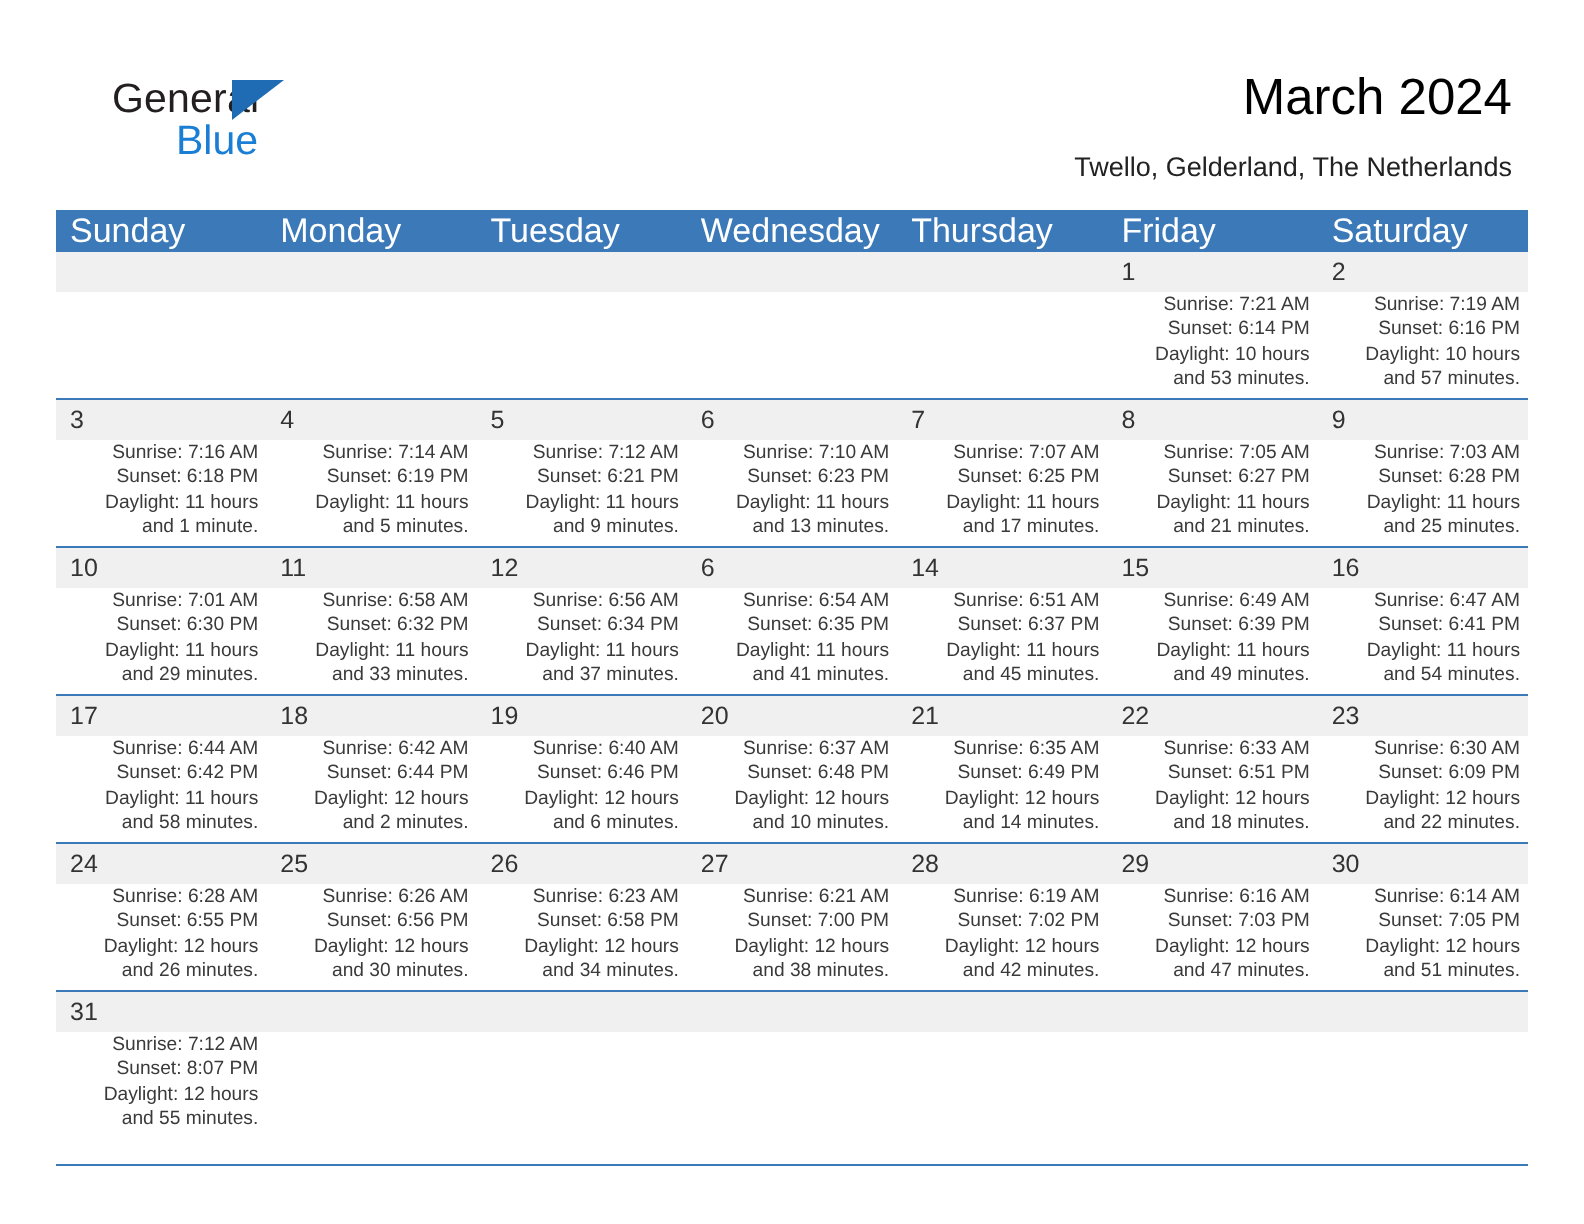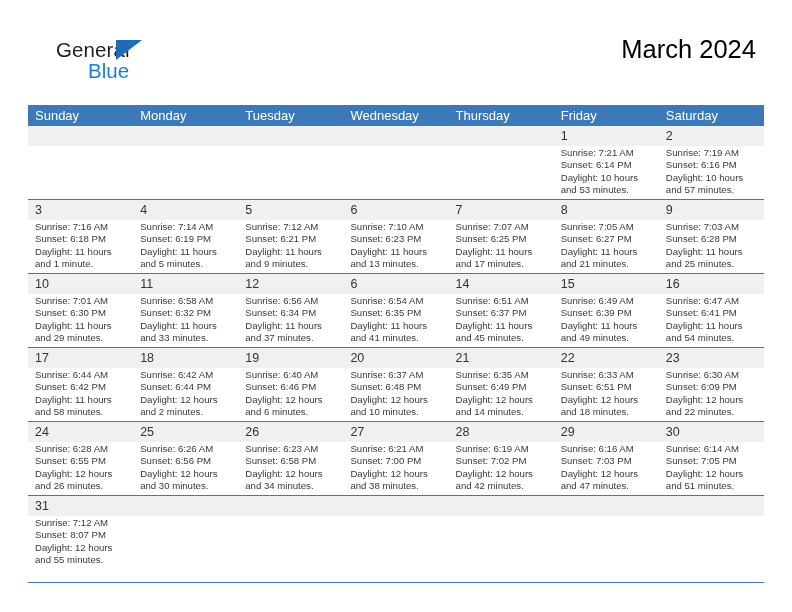--- a/index.html
+++ b/index.html
@@ -87,21 +87,21 @@
     left: 28px;
     top: 105px;
     width: 736px;
     border-collapse: collapse;
     table-layout: fixed;
   }
   .cal th {
     background: #3b79b8;
     color: #ffffff;
     font-weight: normal;
-    font-size: 13px;
+    font-size: 17px;
     text-align: left;
     padding: 5px 0 5px 7px;
     height: 21px;
     line-height: 11px;
   }
   .cal td {
     vertical-align: top;
     padding: 0;
     width: 105.14px;
   }
@@ -115,20 +115,21 @@
   .cell.tall { height: 86px; }
   .daynum {
     font-size: 12.5px;
     color: #333333;
     line-height: 14px;
     padding: 3px 0 3px 7px;
     height: 20px;
   }
   .lines {
     padding: 1px 4px 0 7px;
+    text-align: right;
   }
   .lines div {
     font-size: 9.6px;
     color: #3a3a3a;
     line-height: 12.3px;
     white-space: nowrap;
   }
   .band {
     position: absolute;
     left: 0; right: 0; top: 0;
@@ -145,20 +146,21 @@
 
   <div class="top">
 
     <div class="logo">
       <span class="logo-general">General</span>
       <span class="logo-tri"></span>
       <span class="logo-blue">Blue</span>
     </div>
 
     <div class="title">March 2024</div>
+    <div class="subtitle">Twello, Gelderland, The Netherlands</div>
   </div>
 
   <table class="cal">
     <thead>
       <tr>
         <th>Sunday</th>
         <th>Monday</th>
         <th>Tuesday</th>
         <th>Wednesday</th>
         <th>Thursday</th>

